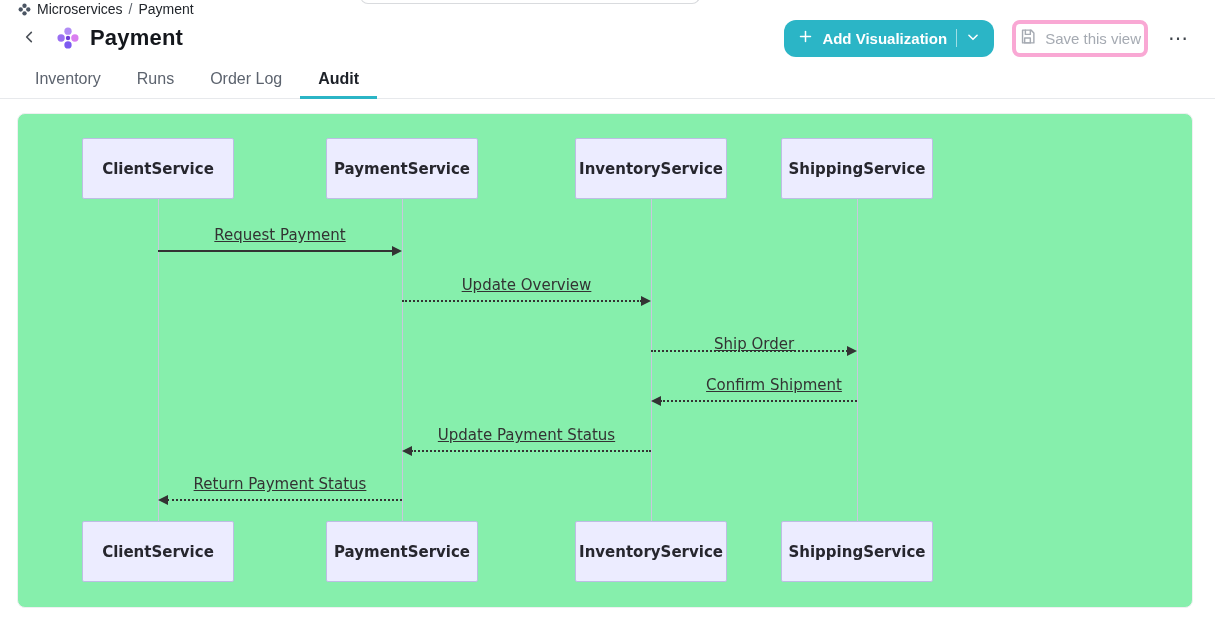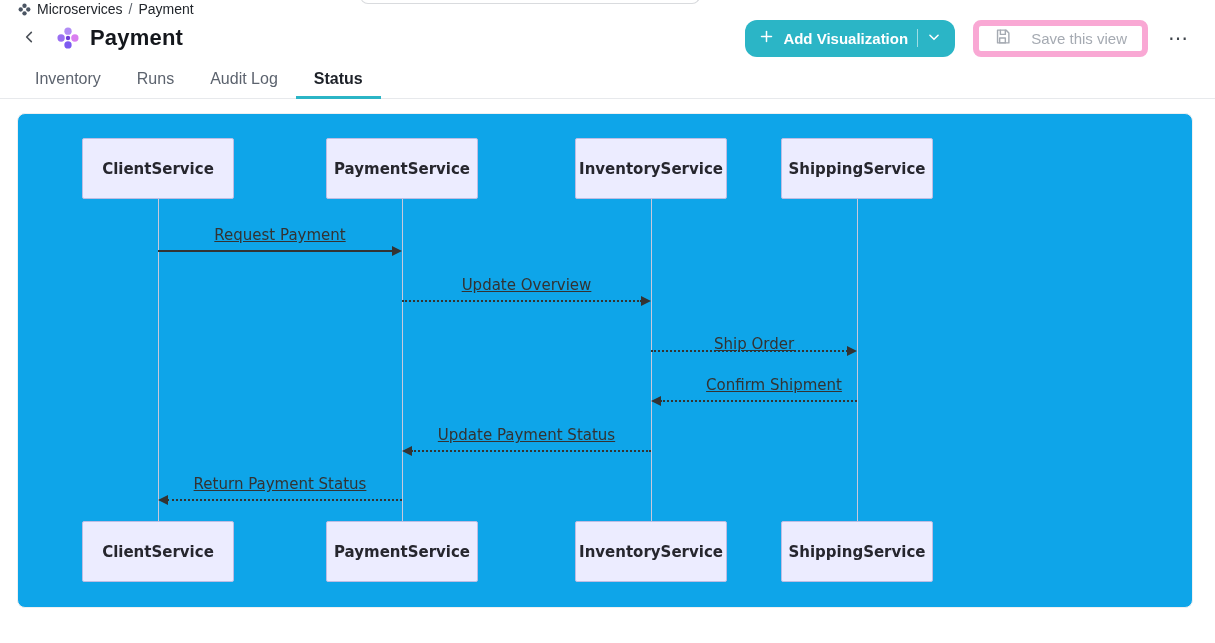--- a/index.html
+++ b/index.html
@@ -37,22 +37,22 @@
 
   .actions { margin-left:auto; display:flex; align-items:center; gap:18px; }
   .btn-add {
     display:flex; align-items:center; gap:9px; height:37px; padding:0 14px;
     background:var(--accent); border:none; border-radius:12px;
     color:#fff; font-size:15px; font-weight:600; cursor:pointer;
     font-family:"Liberation Sans",sans-serif;
   }
   .btn-add .vdiv { width:1px; height:18px; background:rgba(255,255,255,.55); }
   .btn-save {
-    display:flex; align-items:center; gap:20px; height:37px; padding:0 15px;
-    background:#fff; border:6px solid #f9a8d4; border-radius:8px;
+    display:flex; align-items:center; gap:9px; height:37px; padding:0 3px;
+    background:#fff; border:4px solid #f9a8d4; border-radius:8px;
     color:#a5aab2; font-size:15px; font-weight:500; cursor:pointer;
     font-family:"Liberation Sans",sans-serif;
   }
   .btn-more {
     background:none; border:none; cursor:pointer;
     font-size:20px; color:#3f444b; line-height:1; padding:4px 2px; letter-spacing:1px;
   }
 
   
   .tabs {
@@ -68,21 +68,21 @@
   }
   .tab.active { color:#1d2128; font-weight:600; }
   .tab.active::after {
     content:""; position:absolute; left:0; right:0; bottom:-1px; height:3px;
     background:var(--accent);
   }
 
   
   .panel {
     position:absolute; top:113px; left:17px; width:1176px; height:495px;
-    background:#0ea5e9; border:1px solid #eef0f1; border-radius:8px;
+    background:#86efac; border:1px solid #eef0f1; border-radius:8px;
   }
   #diagram { position:relative; width:100%; height:100%; font-family:"DejaVu Sans", sans-serif; }
 
   .lifeline { position:absolute; width:1px; background:var(--lifeline); }
   .actor {
     position:absolute; display:flex; align-items:center; justify-content:center;
     background:var(--actor-fill); border:1px solid var(--actor-border); border-radius:2px;
     font-size:15px; font-weight:600; color:#26262e; z-index:2;
   }
   .msg-line { position:absolute; height:0; }
@@ -166,24 +166,24 @@
 </div>
 
 <nav class="tabs">
   <button class="tab">
       <span>Inventory</span>
     </button>
   <button class="tab">
       <span>Runs</span>
     </button>
   <button class="tab">
-      <span>Audit Log</span>
+      <span>Order Log</span>
     </button>
   <button class="tab active">
-      <span>Status</span>
+      <span>Audit</span>
     </button>
 </nav>
 
 <main class="panel">
   <div id="diagram">
       <div class="lifeline" style="left: 139.5px; top: 85px; height: 322px;"></div>
       <div class="actor" style="left: 64px; top: 24px; width: 152px; height: 61px;">ClientService</div>
       <div class="actor" style="left: 64px; top: 407px; width: 152px; height: 61px;">ClientService</div>
       <div class="lifeline" style="left: 383.5px; top: 85px; height: 322px;"></div>
       <div class="actor" style="left: 308px; top: 24px; width: 152px; height: 61px;">PaymentService</div>

